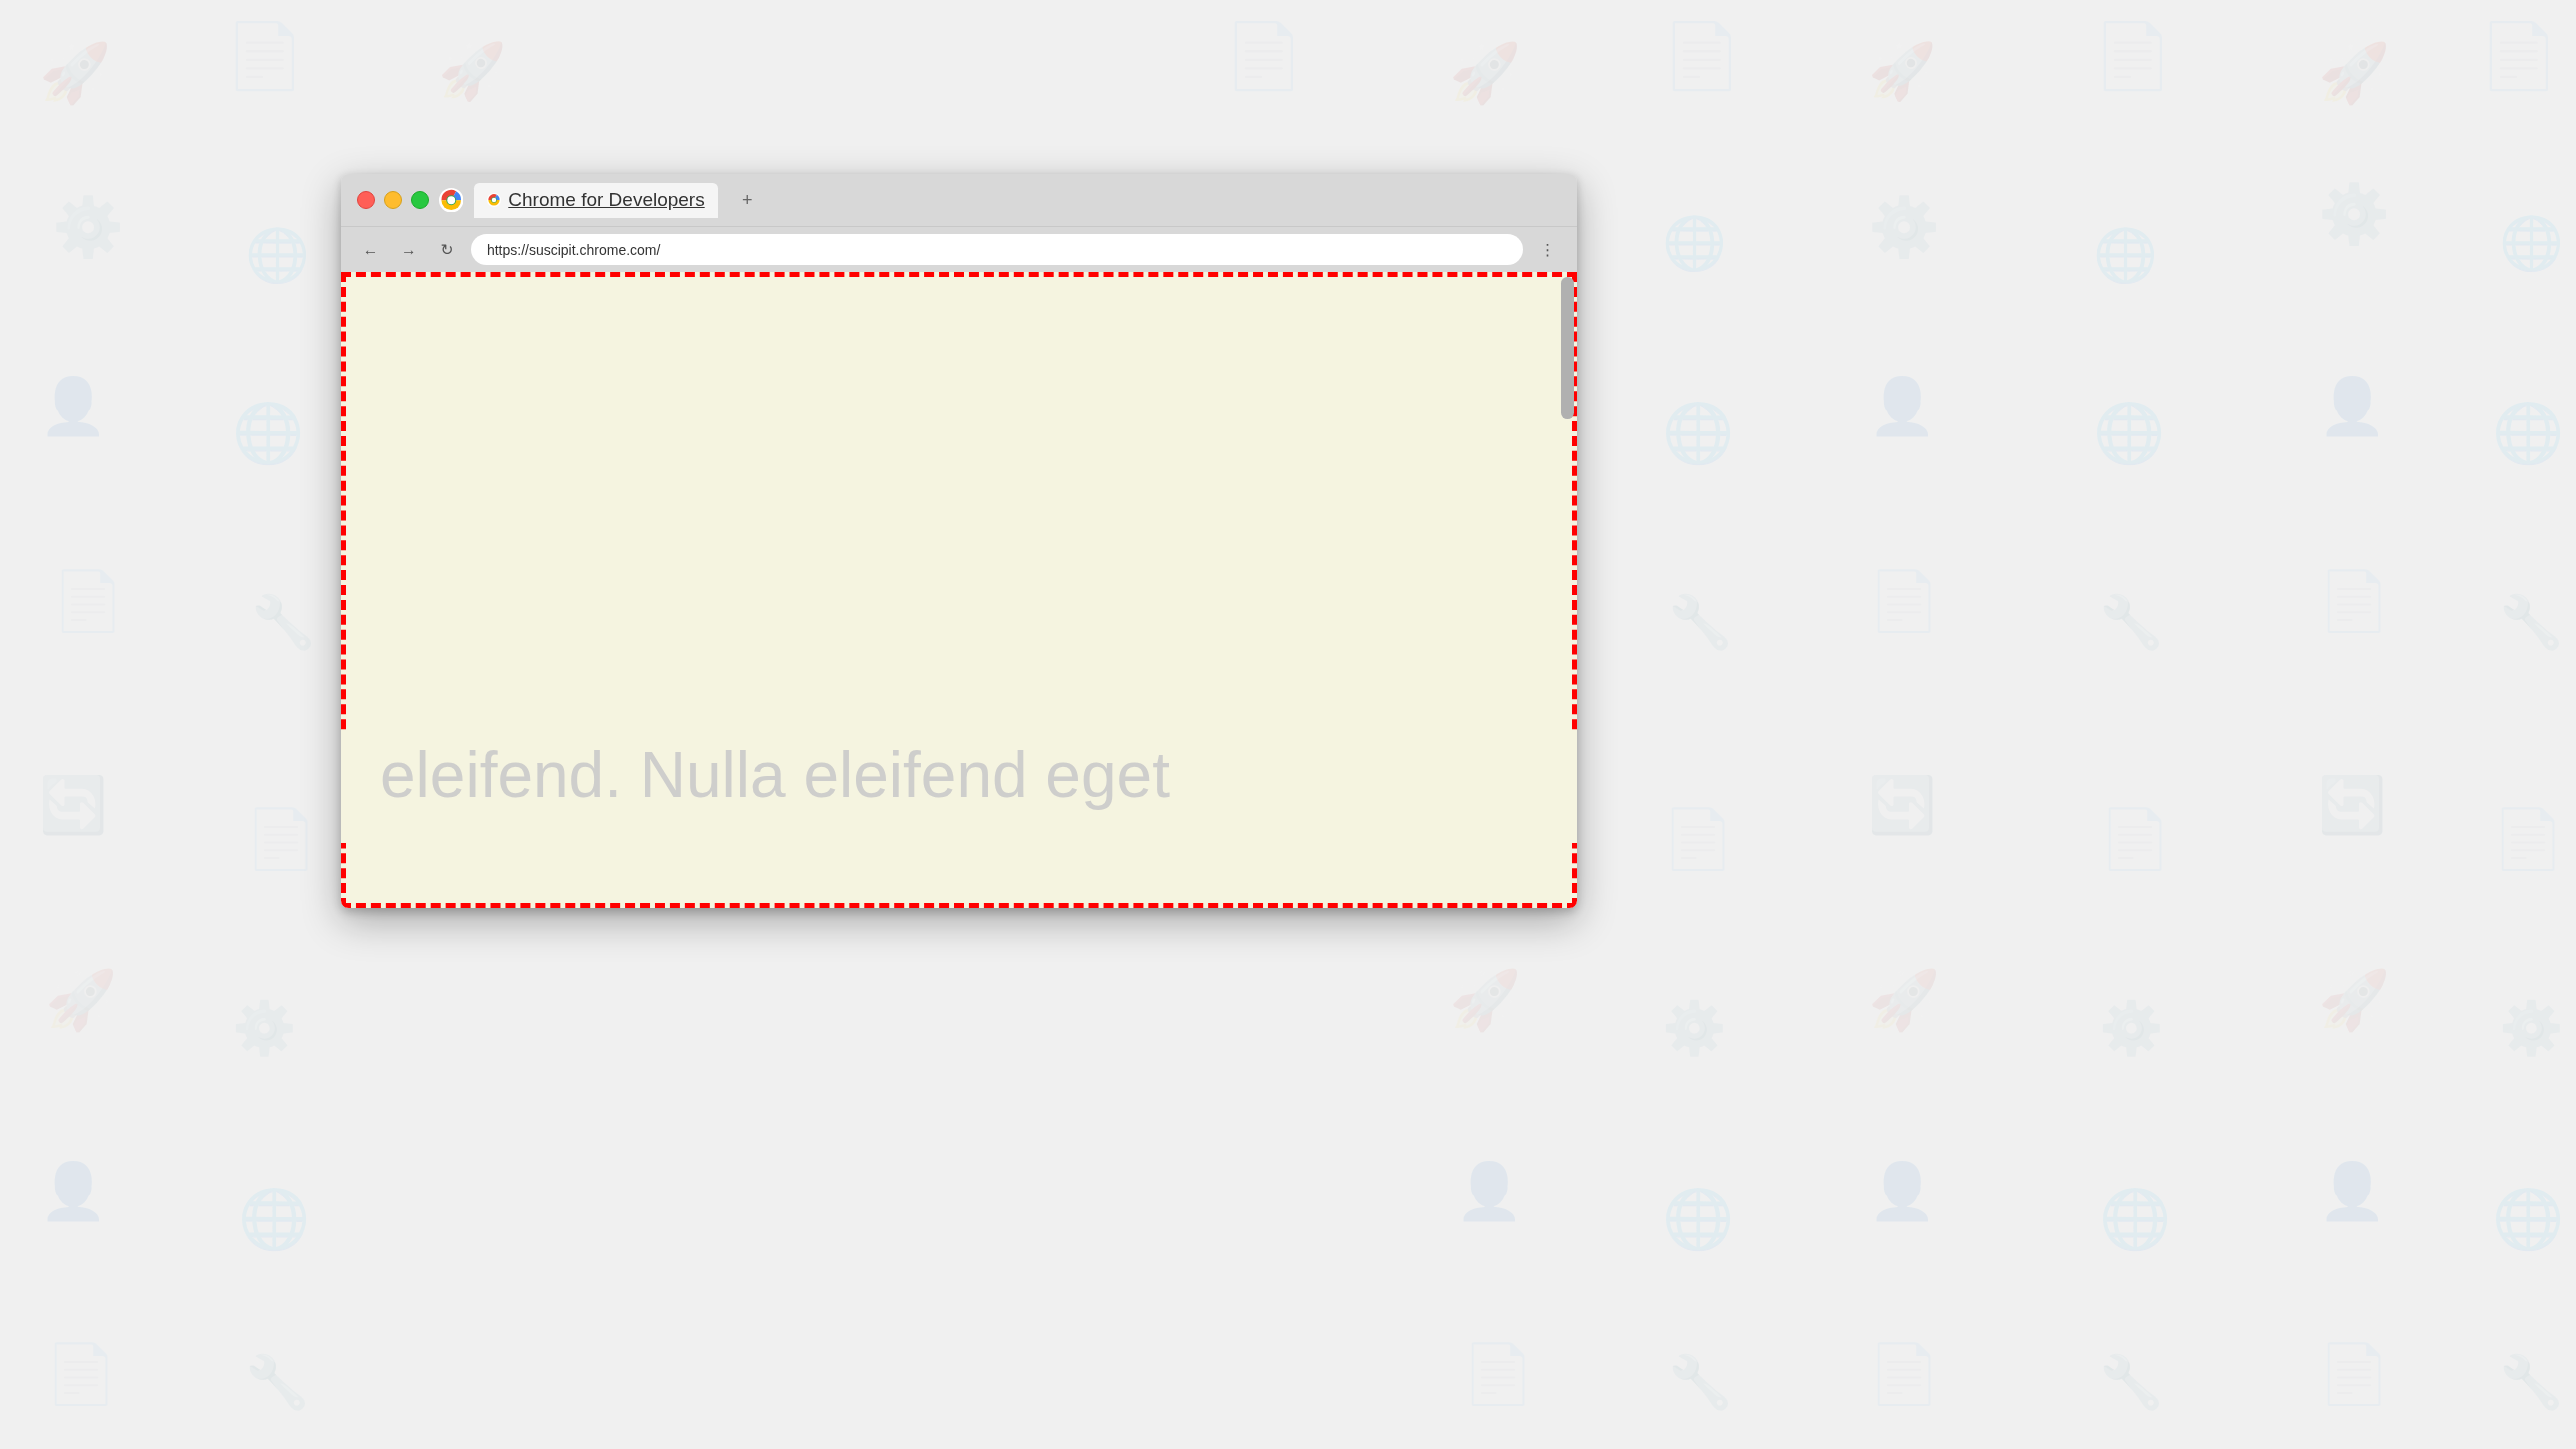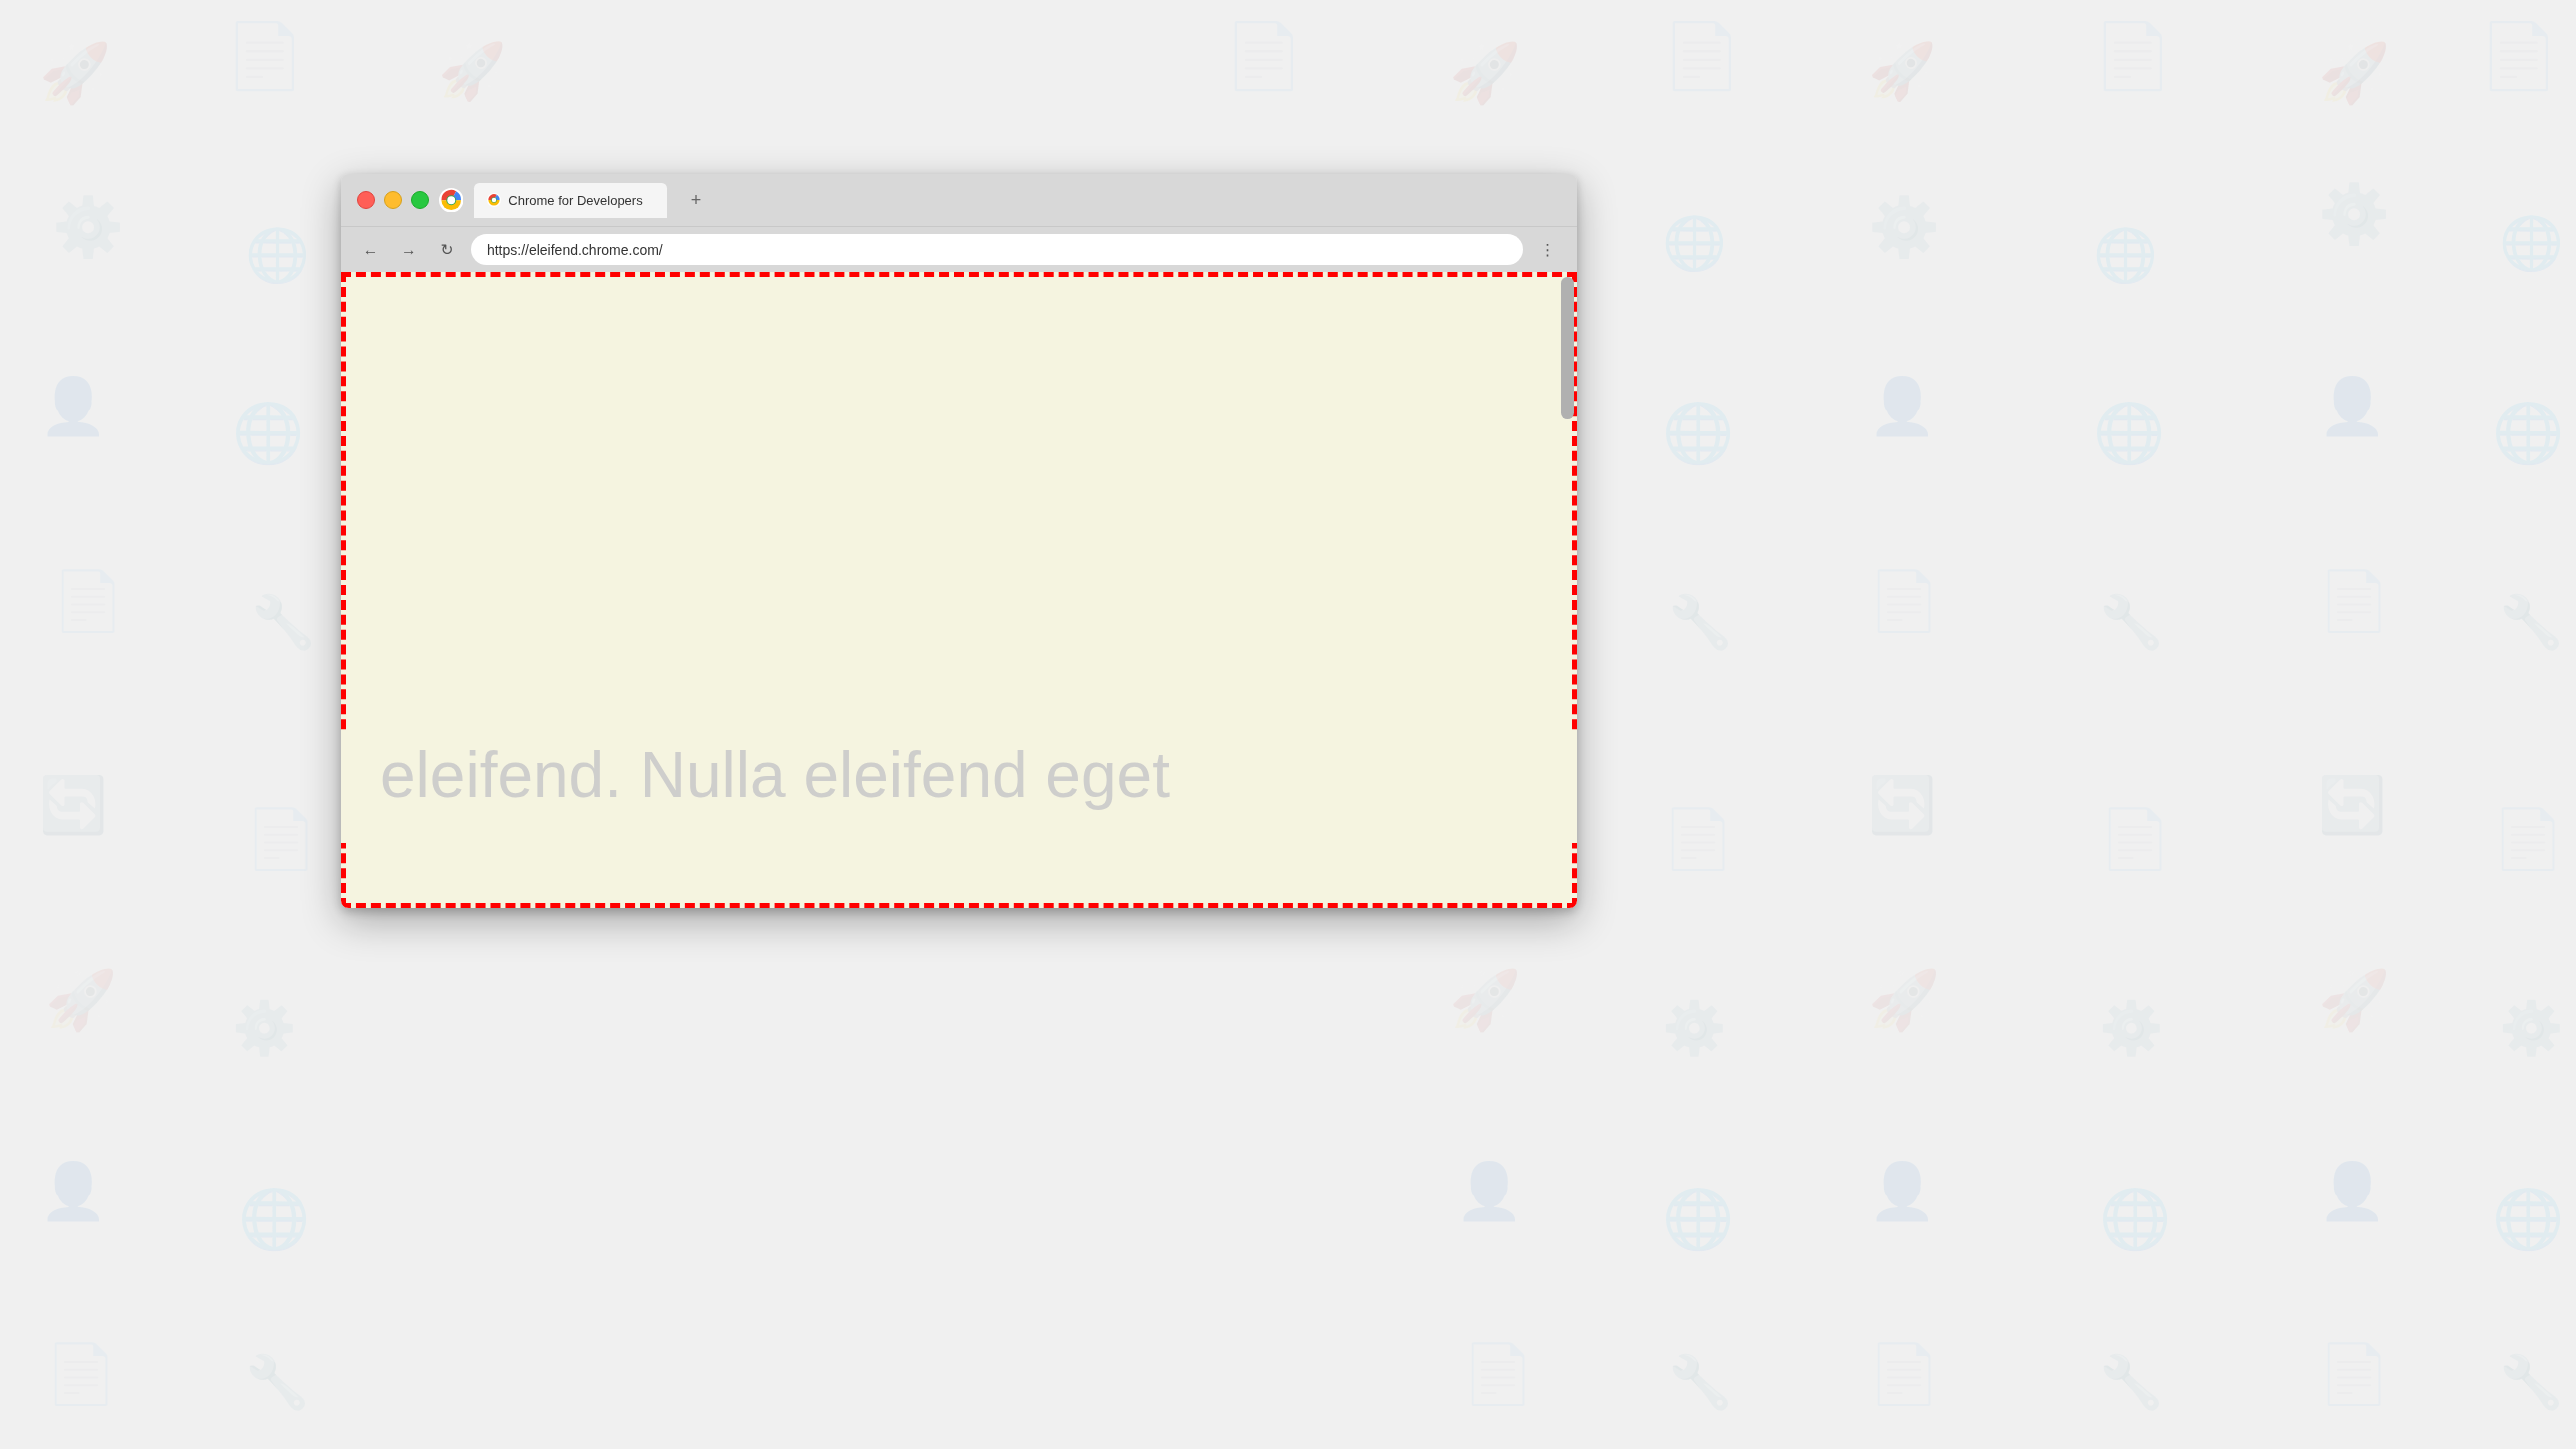--- a/index.html
+++ b/index.html
@@ -62,25 +62,26 @@
       padding: 5.2px 13px;
       display: flex;
       align-items: center;
       gap: 7.7px;
       height: 35px;
       min-width: 193px;
       max-width: 322px;
     }
 
     .tab-title {
-      font-size: 13px;
+      font-size: 19px;
       color: #333;
       white-space: nowrap;
       overflow: hidden;
       text-overflow: ellipsis;
+      text-decoration: underline;
     }
 
     .new-tab-btn {
       width: 28px;
       height: 28px;
       display: flex;
       align-items: center;
       justify-content: center;
       border-radius: 50%;
       font-size: 18px;
@@ -329,21 +330,21 @@
       <span>←</span>
     </div>
     <div class="nav-btn">
       <span>→</span>
     </div>
     <div class="nav-btn">
       <span>↻</span>
     </div>
 
     <div class="address-bar">
-      <span class="address-text">https://eleifend.chrome.com/</span>
+      <span class="address-text">https://suscipit.chrome.com/</span>
     </div>
 
     <div class="menu-btn">
       <span>⋮</span>
     </div>
   </div>
 
   <div class="page-content">
 
     <div class="scrollbar"></div>

